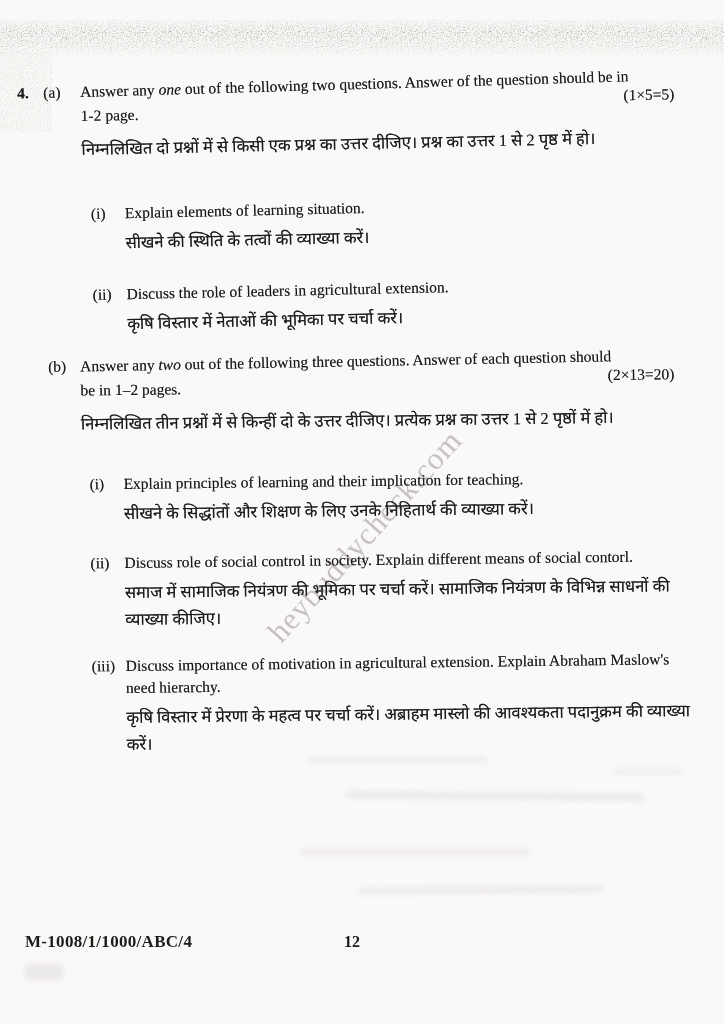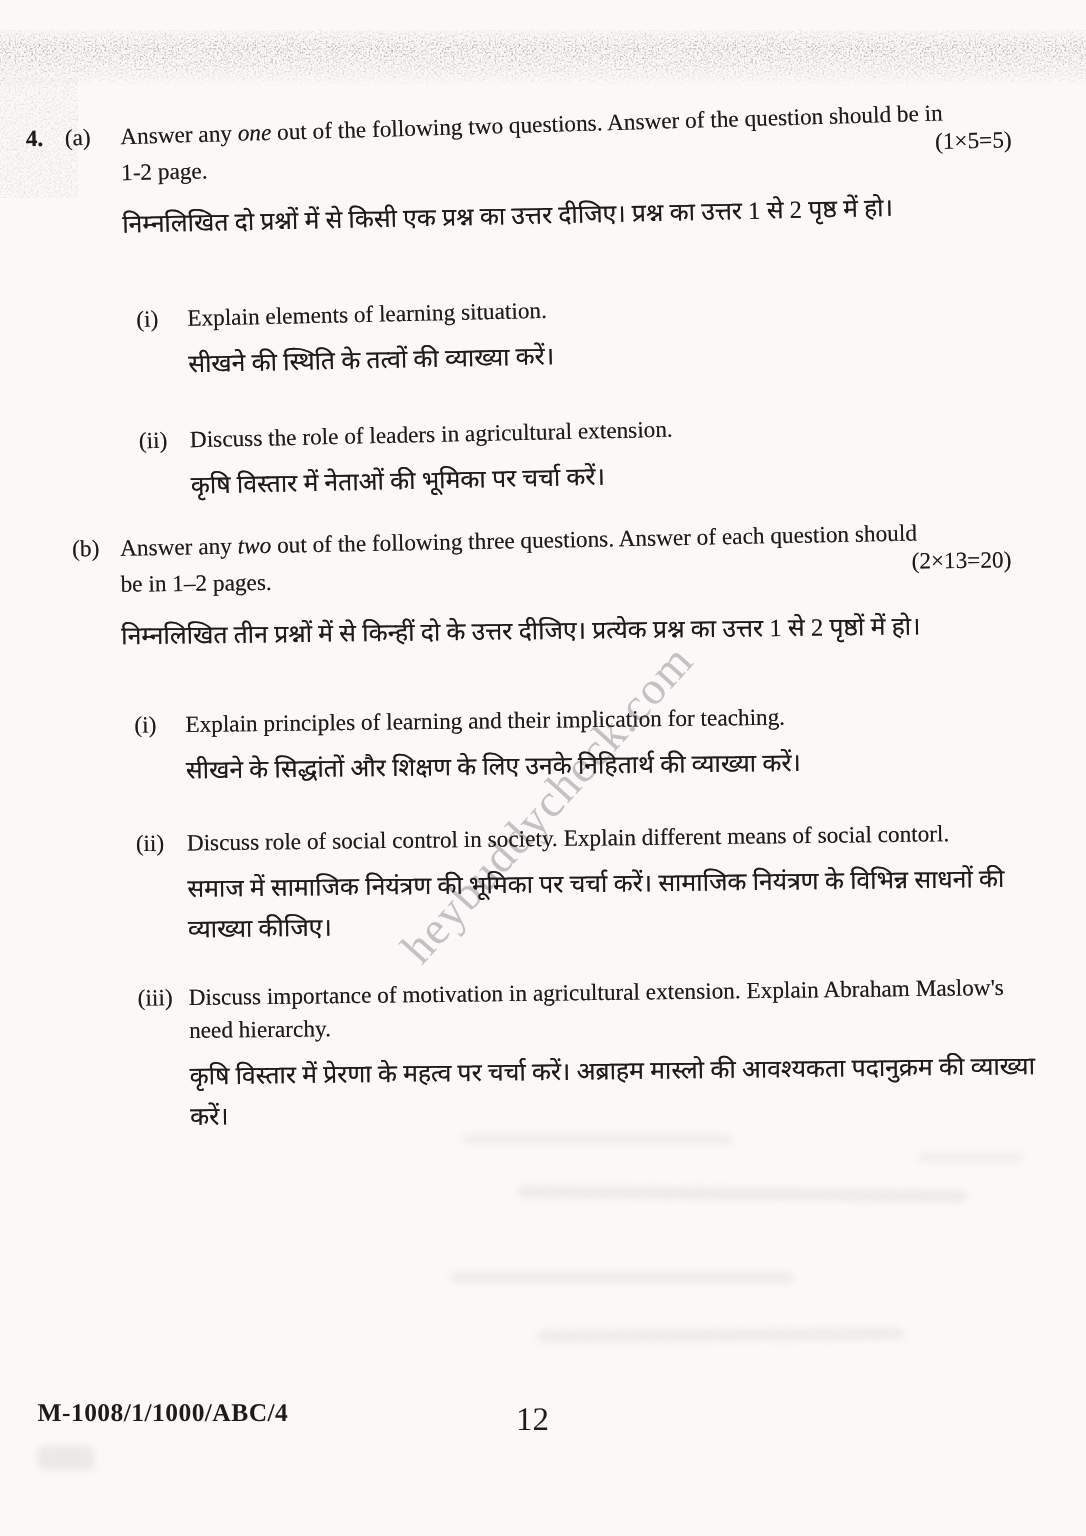--- a/index.html
+++ b/index.html
@@ -58,21 +58,21 @@
     transform-origin: center;
     font-size: 31px;
     letter-spacing: 1px;
     color: rgba(148, 142, 148, 0.52);
     pointer-events: none;
     font-family: "Liberation Serif", "DejaVu Serif", serif;
   }
 
   .footer { position: absolute; left: 0; top: 932px; width: 724px; font-size: 17px; }
   .footer-code { position: absolute; left: 25px; top: 0; font-weight: bold; letter-spacing: .3px; }
-  .footer-page { position: absolute; left: 344px; top: 1px; font-weight: normal; font-size: 22px; }
+  .footer-page { position: absolute; left: 344px; top: 1px; font-weight: bold; font-size: 16px; }
 
   .bleed { position: absolute; background: #c7c0c4; filter: blur(2.5px); border-radius: 4px; pointer-events: none; }
   .b1 { left: 308px; top: 756px; width: 180px; height: 7px; opacity: .18; }
   .b2 { left: 345px; top: 792px; width: 300px; height: 8px; opacity: .24; transform: rotate(.6deg); }
   .b3 { left: 300px; top: 848px; width: 230px; height: 8px; opacity: .20; }
   .b4 { left: 358px; top: 886px; width: 245px; height: 8px; opacity: .22; transform: rotate(-.5deg); }
   .b5 { left: 612px; top: 768px; width: 70px; height: 7px; opacity: .16; }
   .b6 { left: 25px; top: 964px; width: 38px; height: 16px; opacity: .28; }
 </style>
 </head>

